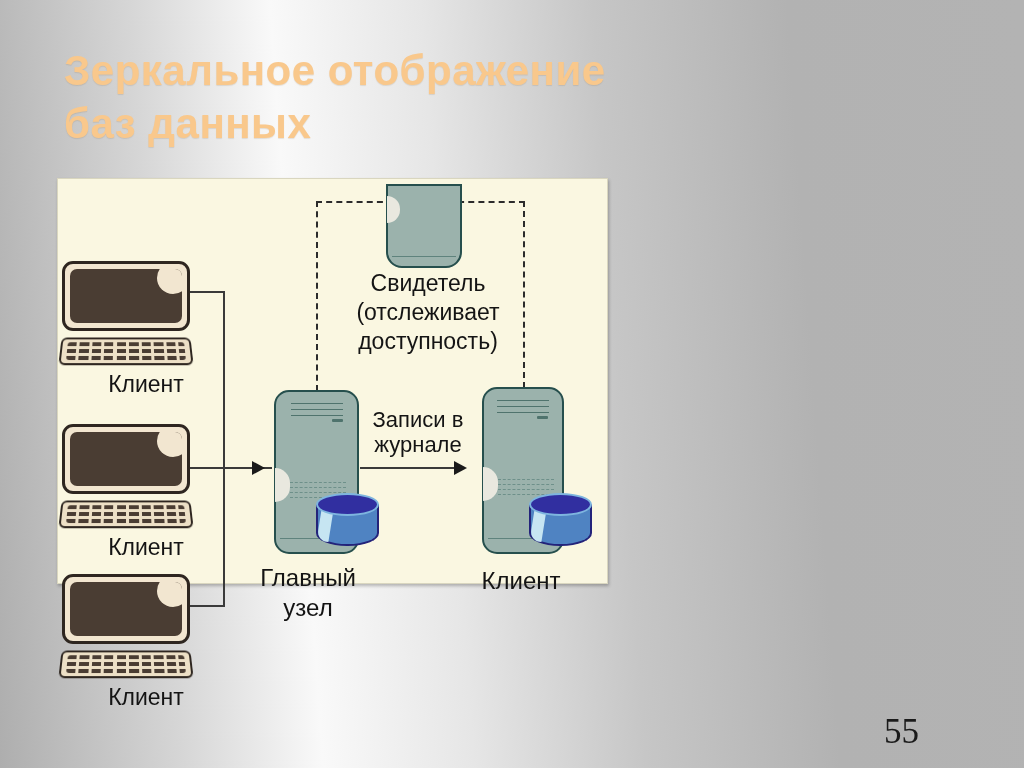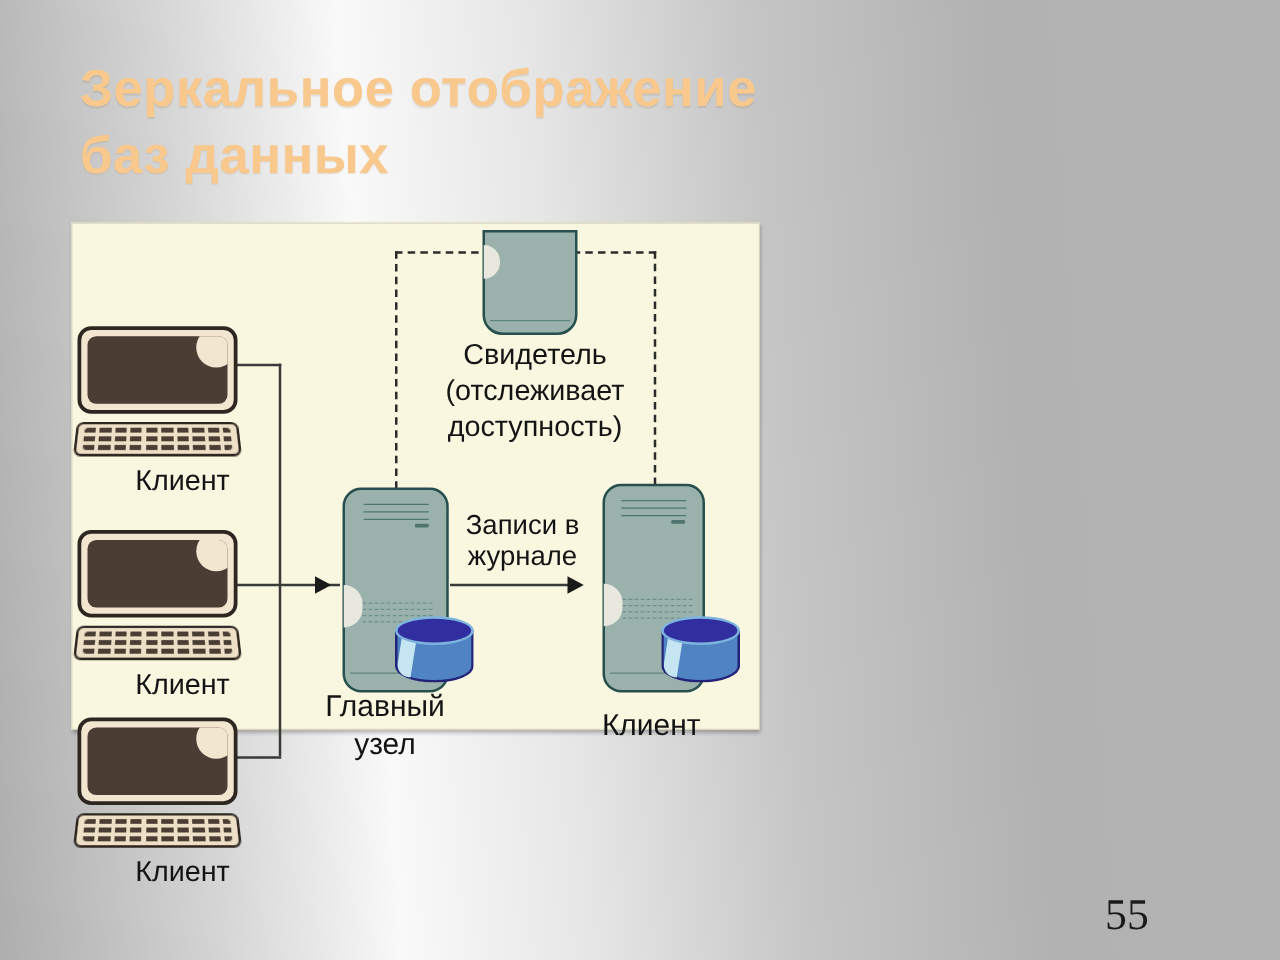--- a/index.html
+++ b/index.html
@@ -106,21 +106,21 @@
     border-color:transparent transparent transparent #1a1a1a;
   }
   .ah-principal{left:194px;top:282px;}
   .ah-mirror{left:396px;top:282px;}
   
   .dlabel{
     position:absolute;color:#141414;text-align:center;white-space:pre-line;
   }
   .witness-label{left:282px;top:90px;width:176px;font-size:23px;line-height:29px;}
   .log-label{left:300px;top:228px;width:120px;font-size:22px;line-height:25px;}
-  .principal-label{left:180px;top:372px;width:140px;font-size:24px;line-height:30px;}
+  .principal-label{left:180px;top:384px;width:140px;font-size:24px;line-height:30px;}
   .mirror-label{left:398px;top:387px;width:130px;font-size:24px;line-height:30px;}
   .client-label{position:absolute;left:22px;top:110px;width:124px;text-align:center;font-size:23px;color:#141414;}
   
   .body-text{
     position:absolute;left:655px;top:283px;width:300px;
     font-family:"Liberation Serif",serif;font-size:33px;line-height:42px;
     color:#0d0d0d;text-align:center;white-space:pre-line;
   }
   .body-text .em{font-weight:bold;font-style:italic;}
   

